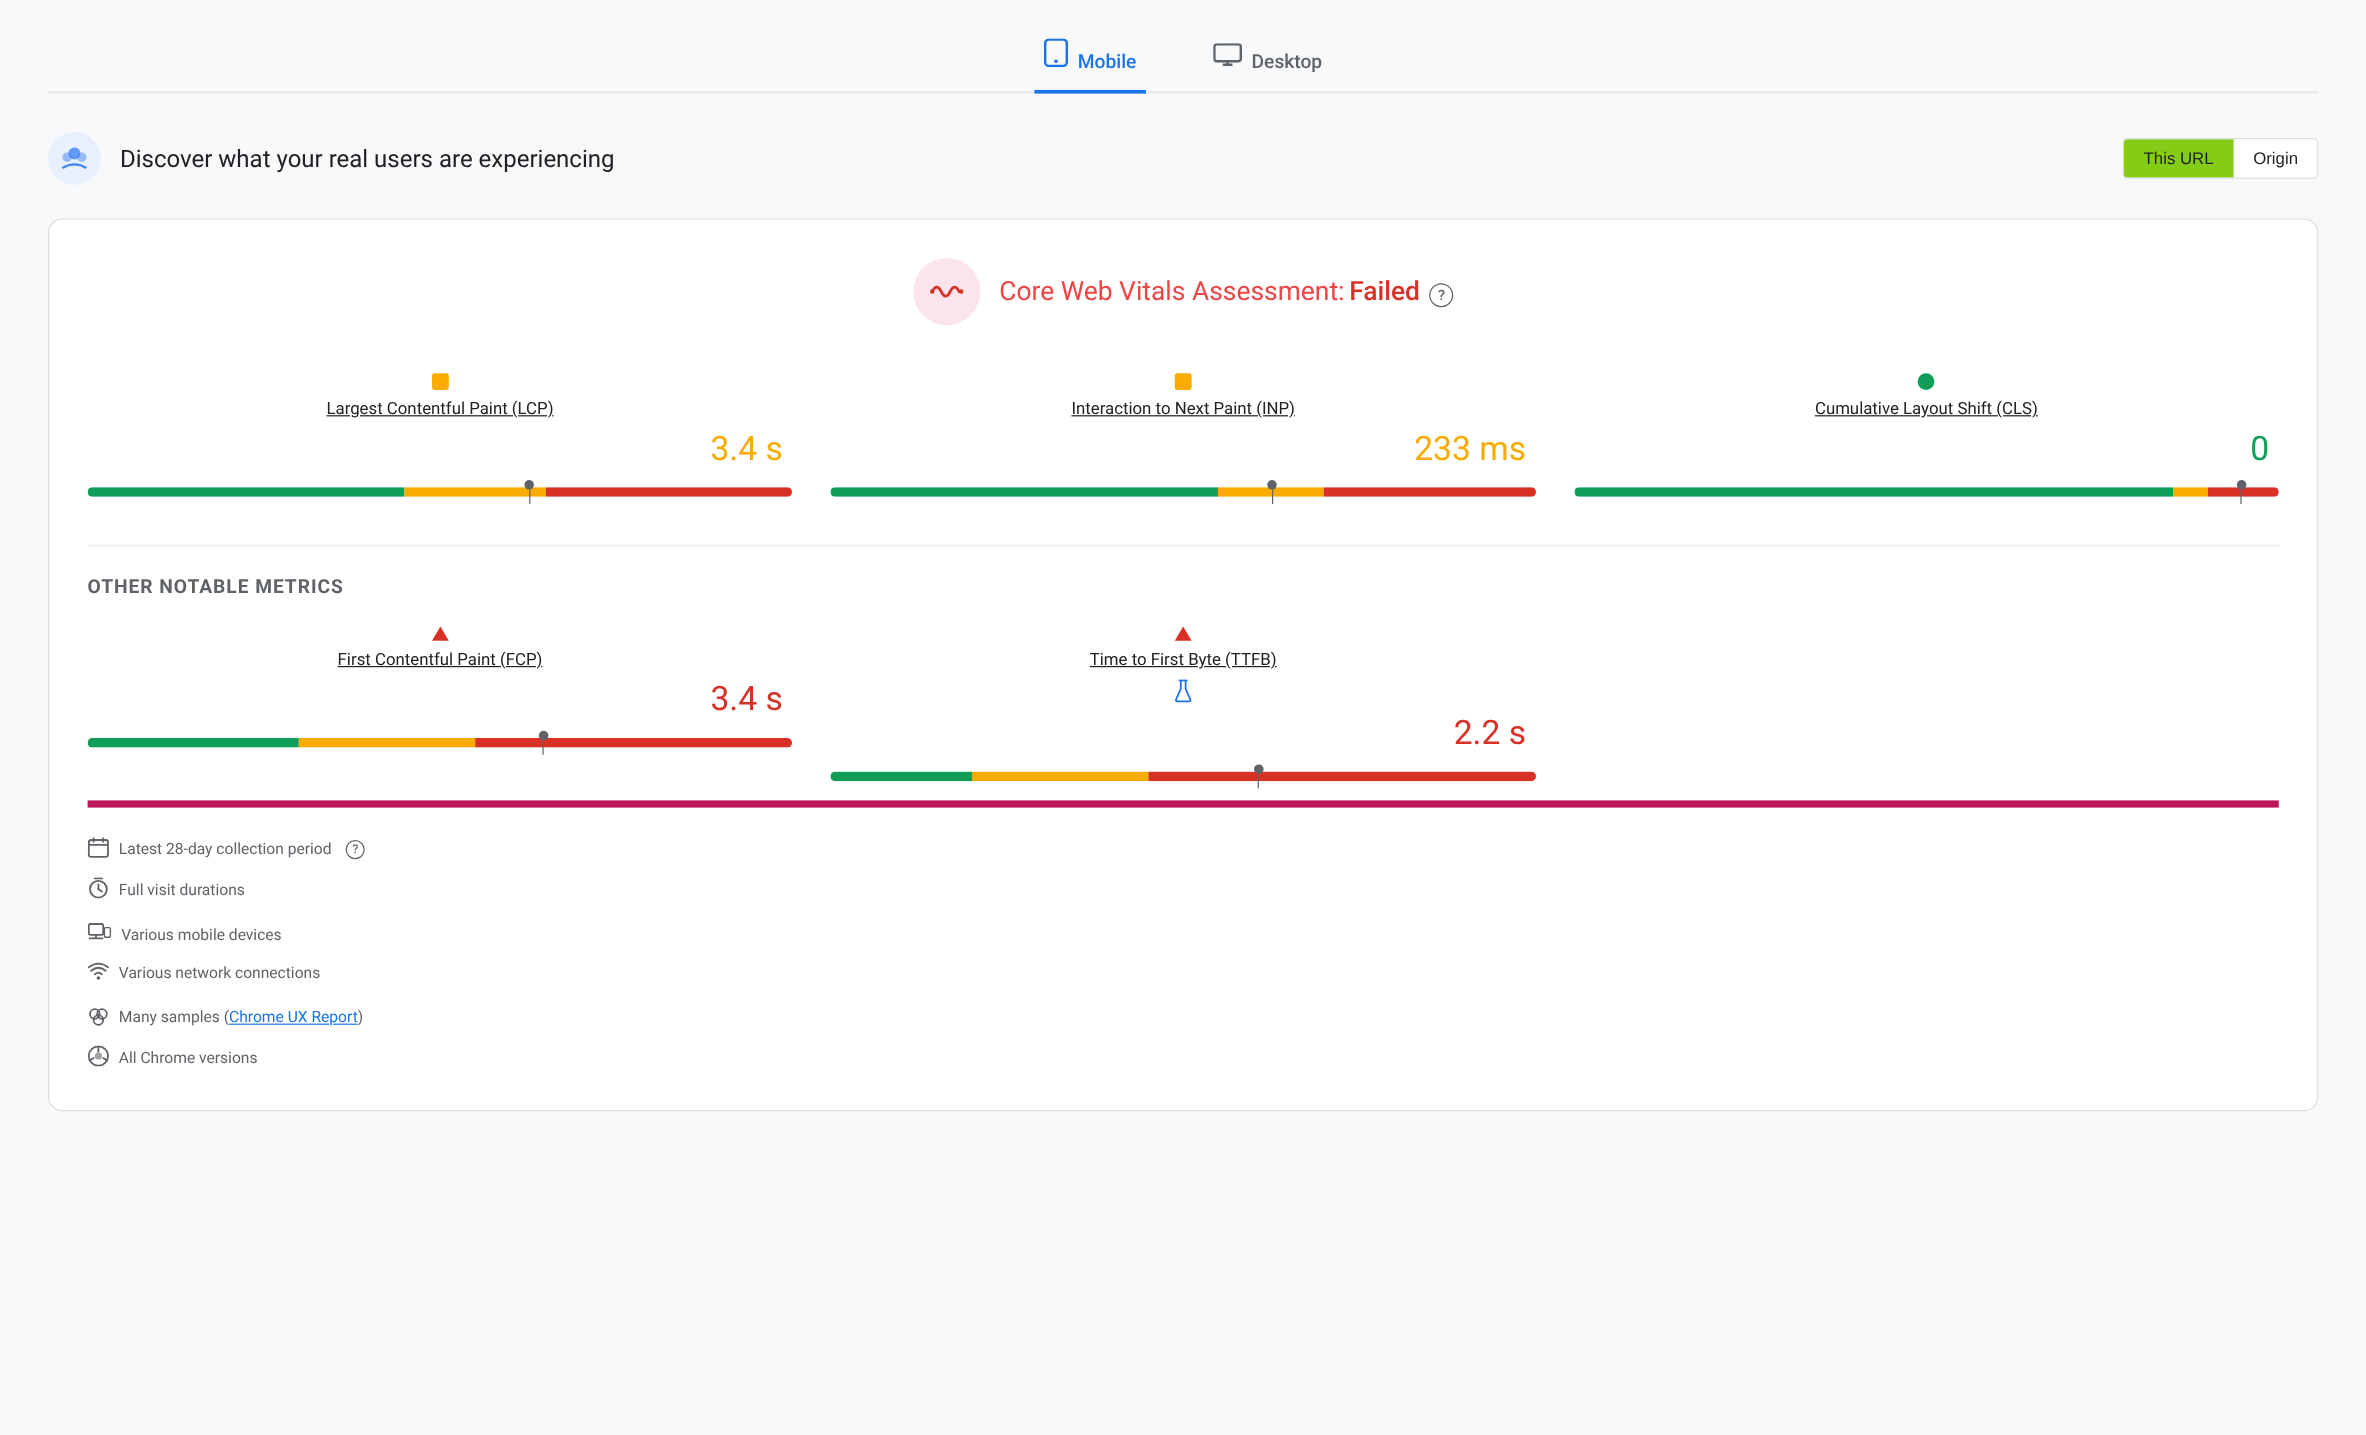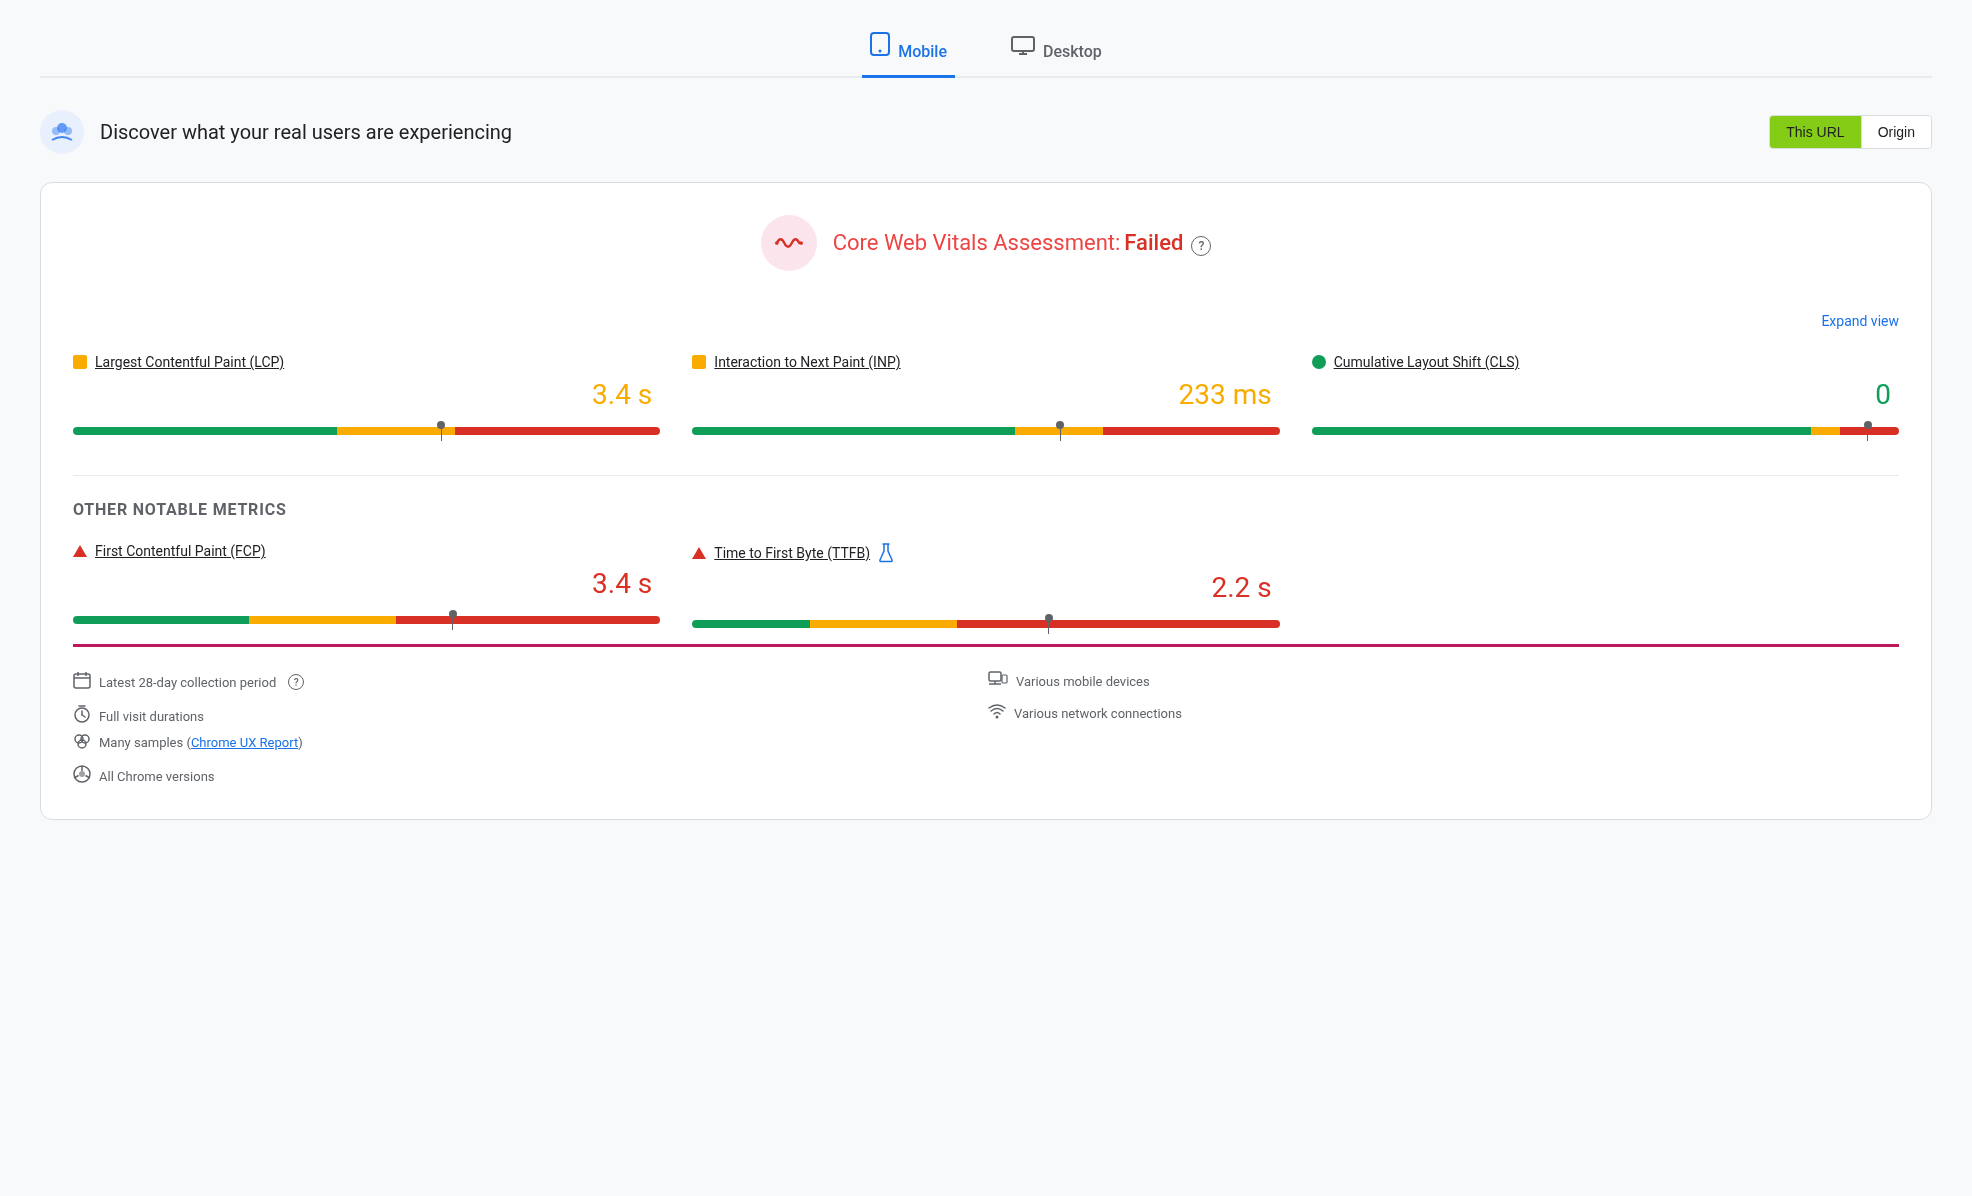--- a/index.html
+++ b/index.html
@@ -190,20 +190,21 @@
       display: flex;
       flex-direction: column;
       gap: 8px;
     }
 
     .metric-label {
       display: flex;
       align-items: center;
       gap: 8px;
       font-size: 14px;
+      flex-direction: column;
     }
 
     .metric-label a {
       color: #202124;
       text-decoration: underline;
       cursor: pointer;
     }
 
     .metric-dot {
       width: 14px;
@@ -314,24 +315,24 @@
 
     .flask-icon {
       display: inline-flex;
       color: #1a73e8;
       font-size: 16px;
     }
 
     
     .footer-info {
       display: grid;
-      grid-template-columns: 1fr 1fr;
-      gap: 4px;
+      grid-template-columns: 1fr;
+      gap: 16px;
       padding-top: 24px;
-      border-top: 3px solid #be185d;
+      border-top: 6px solid #be185d;
       margin-top: 8px;
     }
 
     .footer-info-item {
       display: flex;
       align-items: center;
       gap: 8px;
       font-size: 13px;
       color: #5f6368;
     }
@@ -408,23 +409,20 @@
           <circle cx="28" cy="10" r="2" fill="#d93025"></circle>
         </svg>
       </div>
       <div>
         <span class="assessment-title">Core Web Vitals Assessment:</span>
         <span class="assessment-title assessment-status">Failed</span>
         <span class="help-icon">?</span>
       </div>
     </div>
 
-    <div class="expand-view">
-      <a class="expand-view-link">Expand view</a>
-    </div>
 
     <div class="metrics-grid">
 
       <div class="metric-item">
         <div class="metric-label">
           <span class="metric-dot dot-orange"></span>
           <a>Largest Contentful Paint (LCP)</a>
         </div>
         <div class="metric-value value-orange">3.4 s</div>
         <div class="progress-bar-wrapper">

